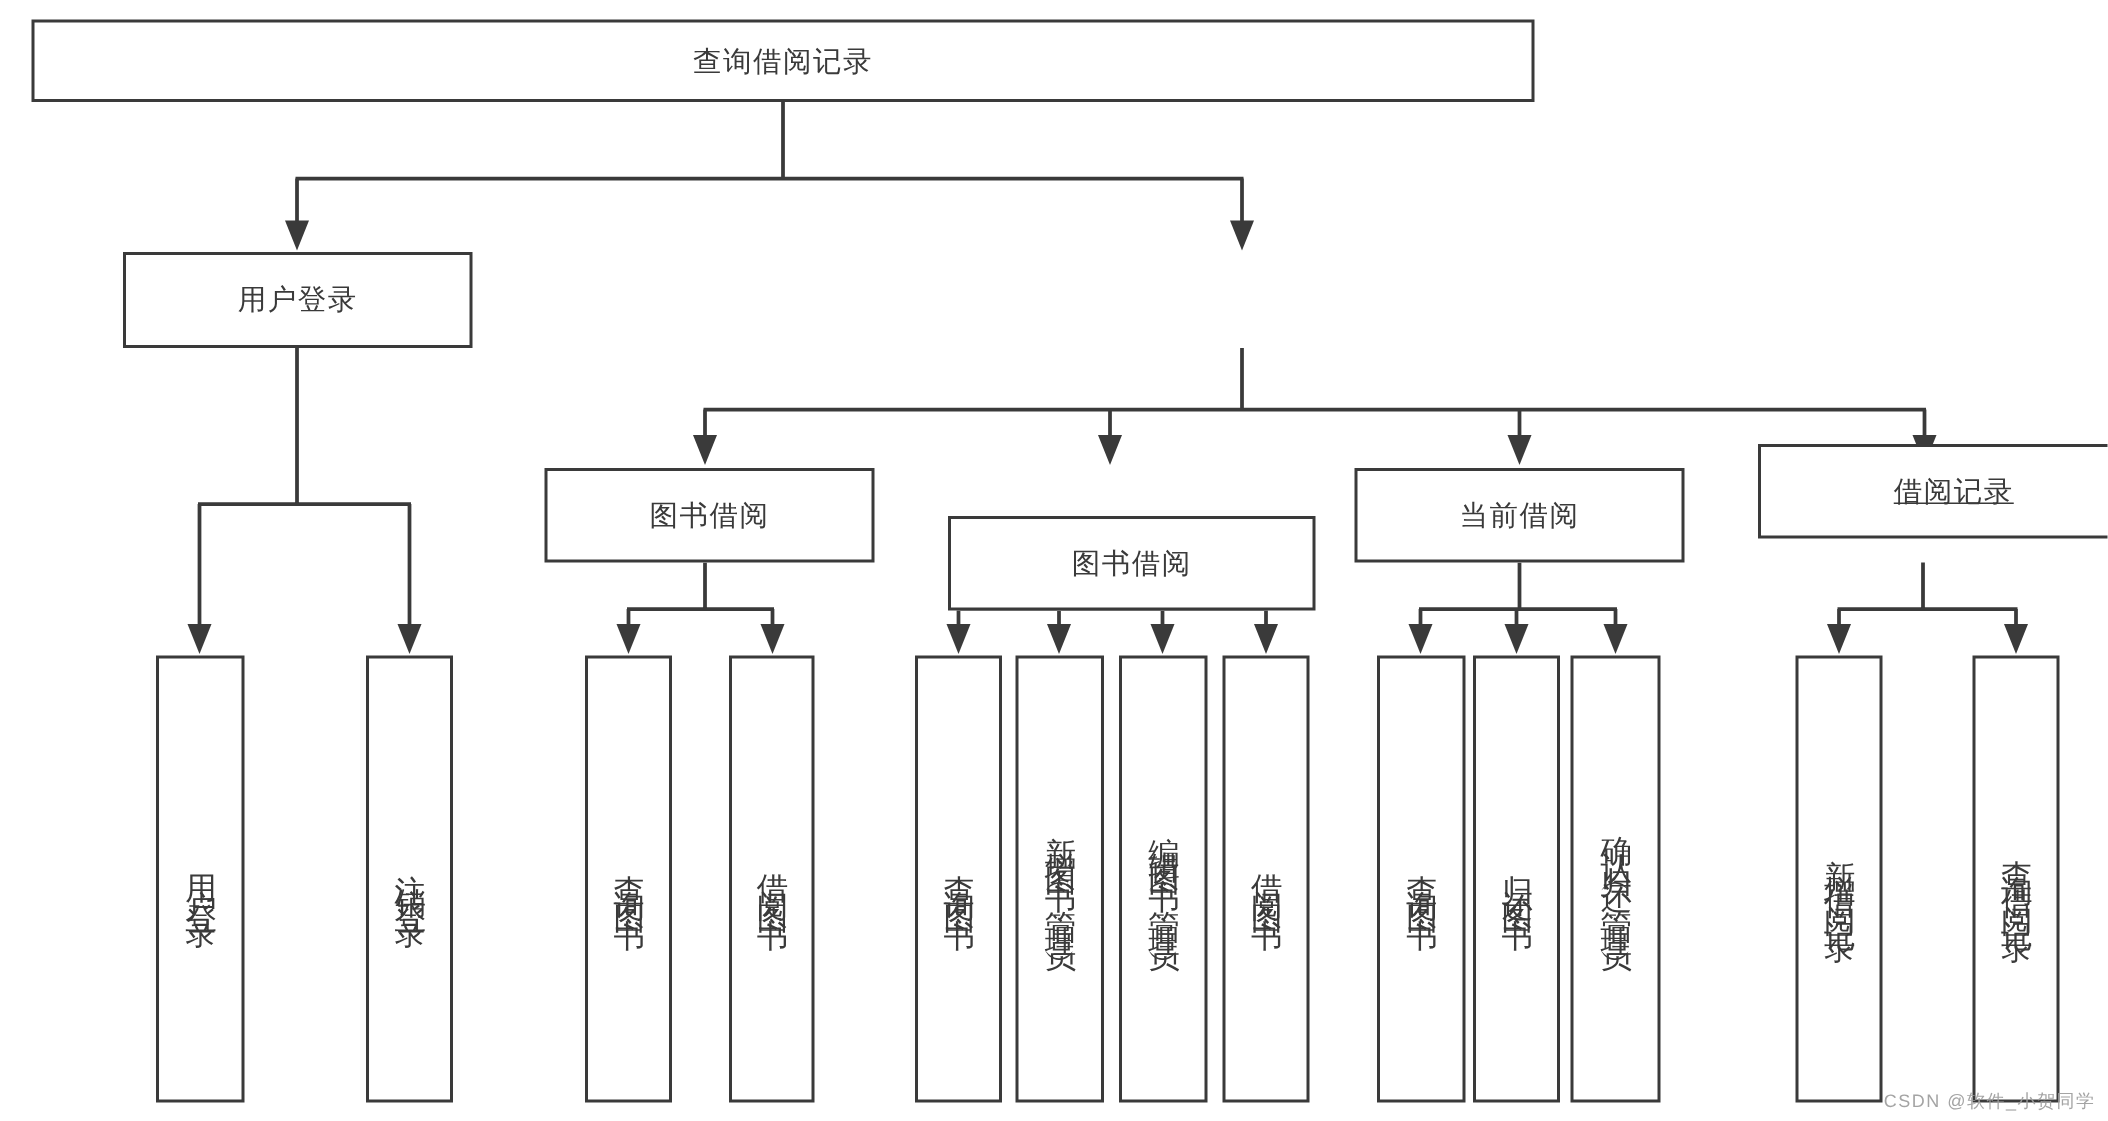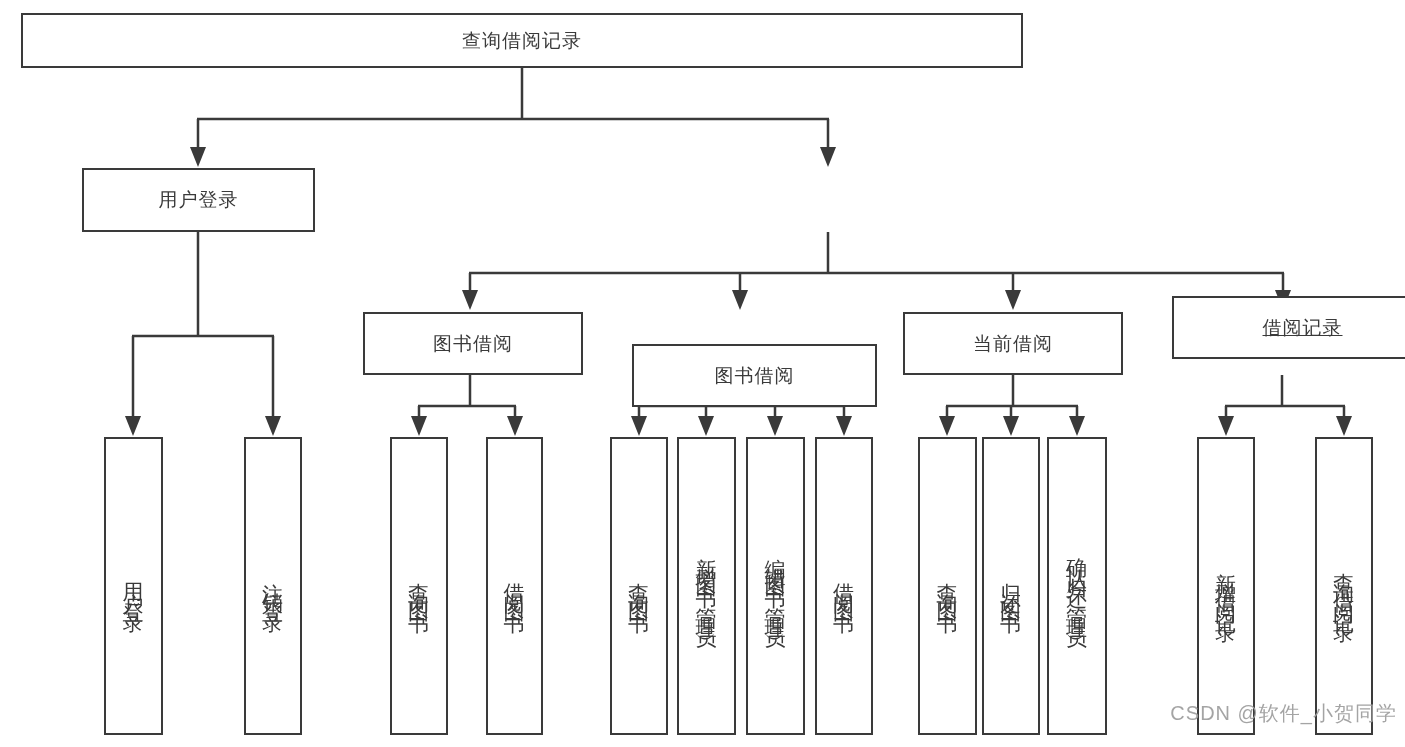--- a/index.html
+++ b/index.html
@@ -29,22 +29,22 @@
     position:absolute;box-sizing:border-box;
     border:2.5px solid var(--line);background:#fff;
     display:flex;align-items:center;justify-content:center;
     top:437px;height:298px;
   }
   .vlabel{
     writing-mode:vertical-rl;text-orientation:mixed;
     font-size:21px;line-height:1;letter-spacing:10px;
   }
   .watermark{
-    position:absolute;right:8px;bottom:20px;
-    font-size:20px;letter-spacing:1px;color:var(--wm);
+    position:absolute;right:8px;bottom:4px;
+    font-size:12px;letter-spacing:1px;color:var(--wm);
     opacity:.95;
     margin-left:39px;
   }
 </style>
 </head>
 <body>
 
 <div class="stage">
 
   <svg class="connectors" width="1405" height="747" viewBox="0 0 1405 747" aria-hidden="true">

